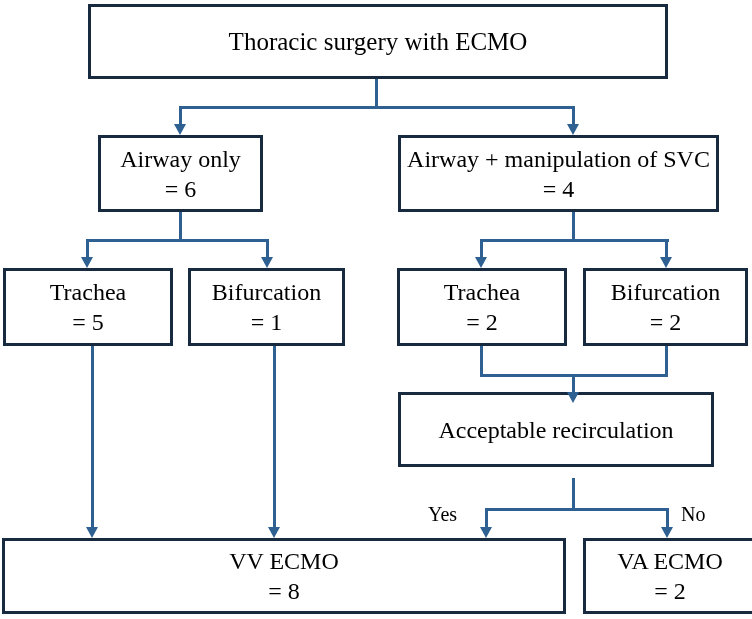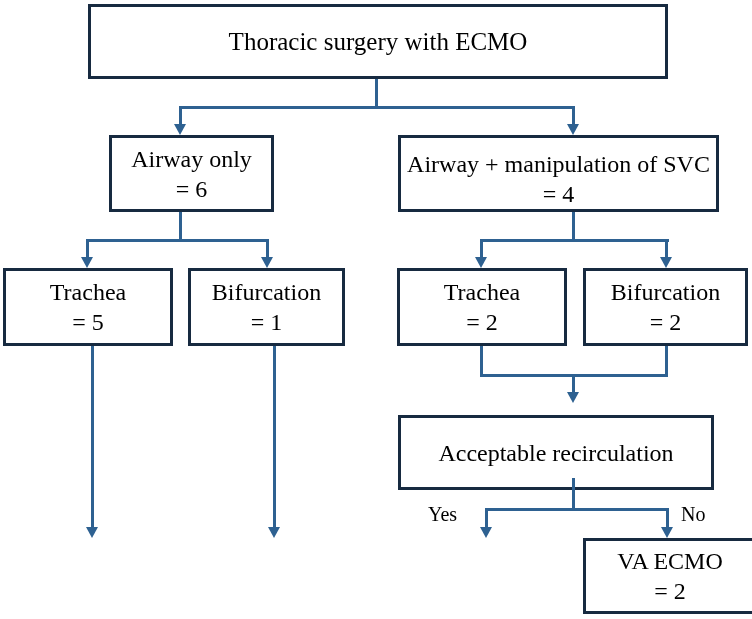--- a/index.html
+++ b/index.html
@@ -49,26 +49,26 @@
 </style>
 </head>
 <body>
 
 <div id="canvas">
 
   <div class="box title" style="left:88px;top:4px;width:580px;height:75px;">
     <span>Thoracic surgery with ECMO</span>
   </div>
 
-  <div class="box" style="left:109px;top:135px;width:165px;height:77px;">
+  <div class="box" style="left:98px;top:135px;width:165px;height:77px;">
     <span>Airway only</span>
     <span>= 6</span>
   </div>
 
-  <div class="box" style="left:398px;top:135px;width:321px;height:77px;justify-content:flex-end;">
+  <div class="box" style="left:398px;top:135px;width:321px;height:77px;">
     <span>Airway + manipulation of SVC</span>
     <span>= 4</span>
   </div>
 
   <div class="box" style="left:3px;top:268px;width:170px;height:78px;">
     <span>Trachea</span>
     <span>= 5</span>
   </div>
 
   <div class="box" style="left:188px;top:268px;width:157px;height:78px;">
@@ -79,24 +79,28 @@
   <div class="box" style="left:397px;top:268px;width:170px;height:78px;">
     <span>Trachea</span>
     <span>= 2</span>
   </div>
 
   <div class="box" style="left:583px;top:268px;width:165px;height:78px;">
     <span>Bifurcation</span>
     <span>= 2</span>
   </div>
 
-  <div class="box" style="left:398px;top:415px;width:316px;height:75px;">
+  <div class="box" style="left:398px;top:392px;width:316px;height:75px;">
     <span>Acceptable recirculation</span>
   </div>
 
+  <div class="box" style="left:2px;top:538px;width:564px;height:76px;">
+    <span>VV ECMO</span>
+    <span>= 8</span>
+  </div>
 
   <div class="box" style="left:583px;top:538px;width:174px;height:76px;">
     <span>VA ECMO</span>
     <span>= 2</span>
   </div>
 
   <div class="vline" style="left:375px;top:79px;height:29px;"></div>
   <div class="hline" style="left:179px;top:106px;width:396px;"></div>
   <div class="vline" style="left:179px;top:106px;height:18px;"></div>
   <div class="arrow-down" style="left:174px;top:124px;"></div>

